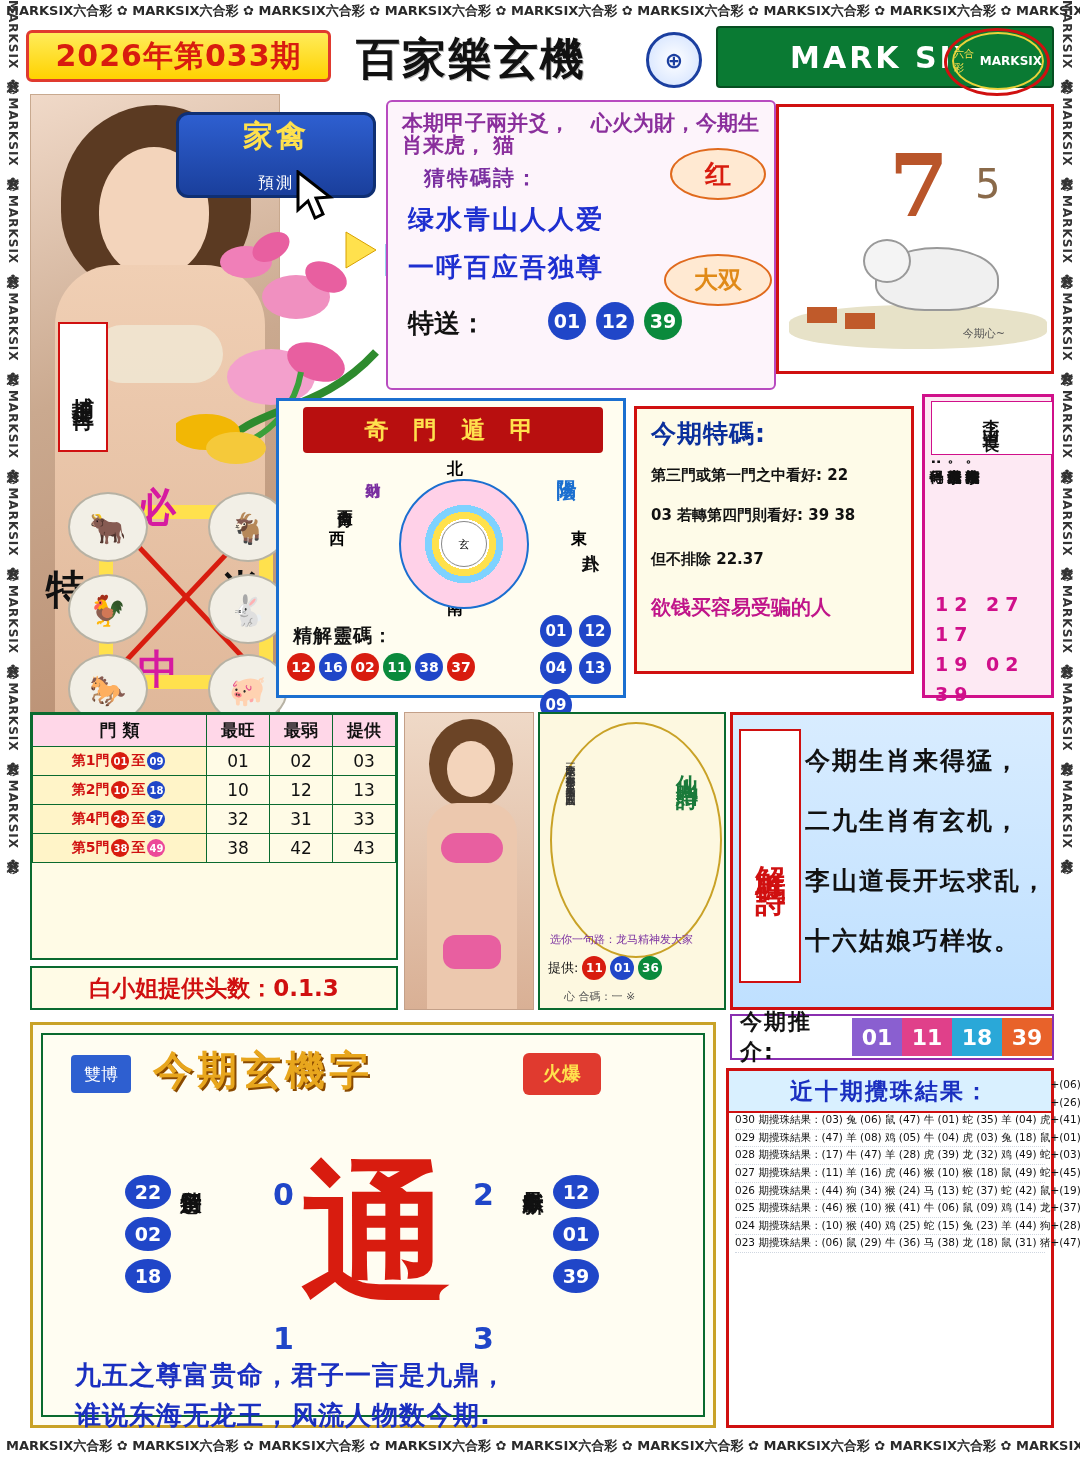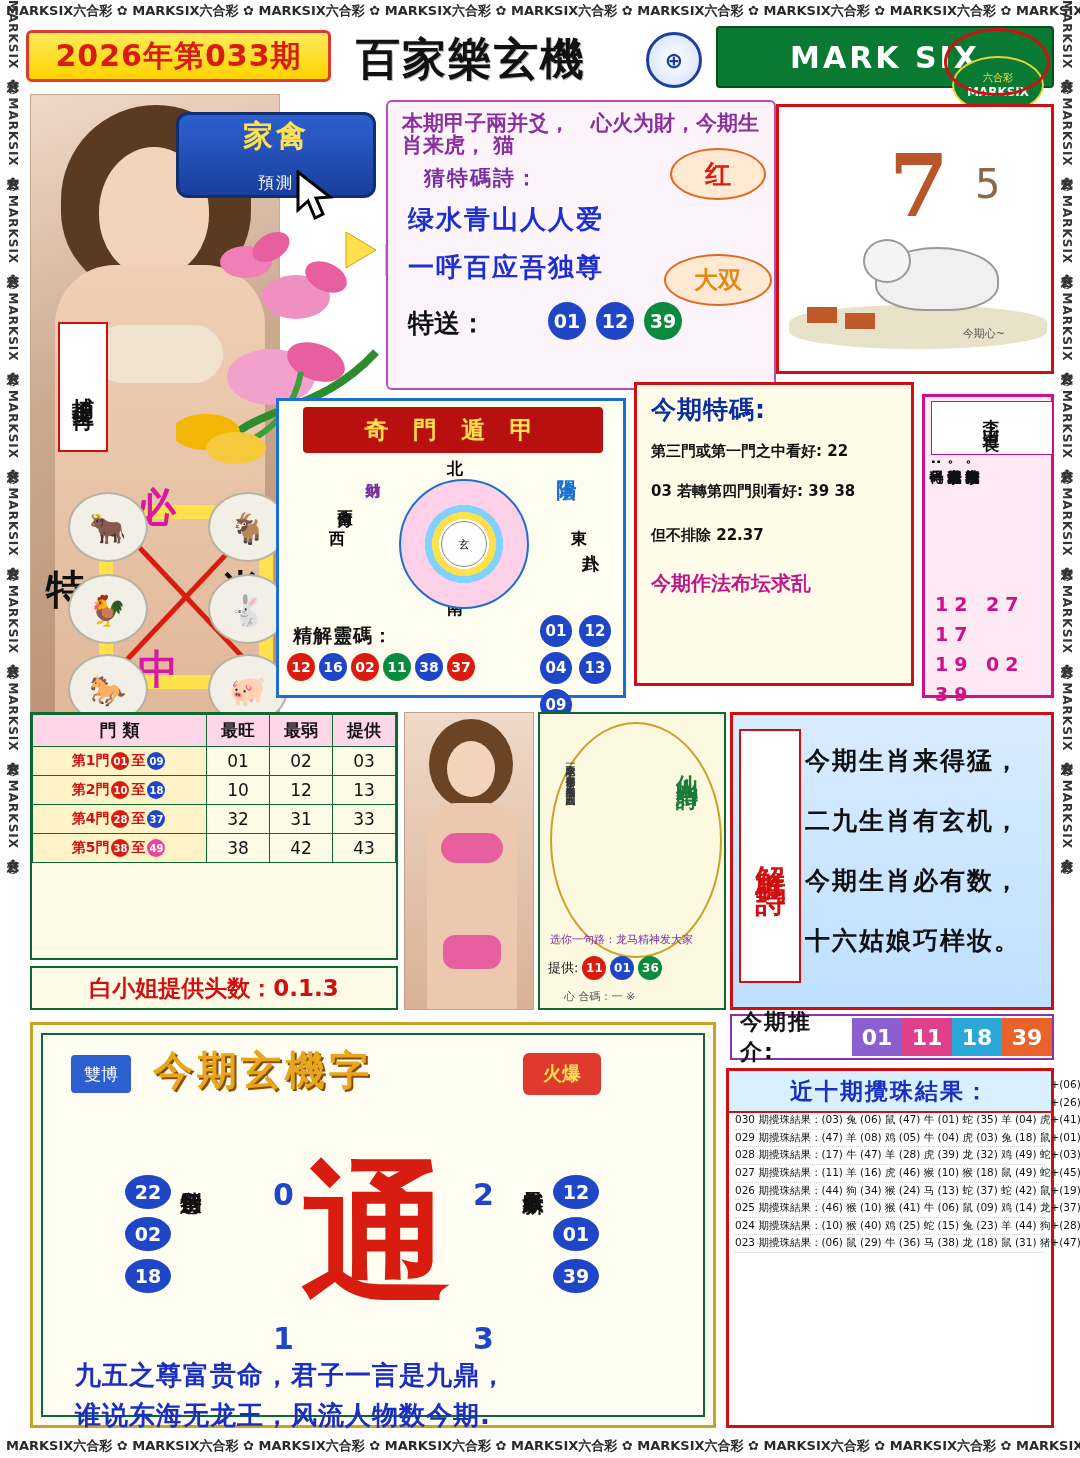--- a/index.html
+++ b/index.html
@@ -26,21 +26,21 @@
   
   .box{position:absolute;box-sizing:border-box;}
 
   
   #hdr-title{left:330px;top:8px;width:400px;height:66px;}
   .cn-title{font-family:"DejaVu Sans","Liberation Sans",sans-serif;font-weight:bold;font-size:44px;color:#111;letter-spacing:2px;text-shadow:1px 1px 0 #bbb;}
   #issue{left:0px;top:8px;width:305px;height:52px;background:linear-gradient(#ffec5a,#ffd200);border:3px solid #e03a2f;border-radius:6px;display:flex;align-items:center;justify-content:center;}
   #issue span{color:#d81c0f;font-size:30px;font-weight:bold;letter-spacing:1px;}
   #marksix-bar{left:690px;top:4px;width:338px;height:62px;background:#0a7a33;border:2px solid #064f21;border-radius:4px;display:flex;align-items:center;justify-content:center;}
   #marksix-bar .ms{color:#fff;font-size:30px;font-weight:bold;letter-spacing:3px;}
-  #ms-circle{position:absolute;right:8px;top:4px;width:88px;height:54px;border-radius:50%;background:#0a7a33;border:2px solid #e8d23a;display:flex;align-items:center;justify-content:center;flex-direction:column;margin-top:24px;}
+  #ms-circle{position:absolute;right:8px;top:4px;width:88px;height:54px;border-radius:50%;background:#0a7a33;border:2px solid #e8d23a;display:flex;align-items:center;justify-content:center;flex-direction:row;}
   #ms-circle .t1{color:#ffe14d;font-size:10px;}
   #ms-circle .t2{color:#fff;font-size:12px;font-weight:bold;}
   .redcircle{position:absolute;right:2px;top:0px;width:100px;height:62px;border:3px solid #d01010;border-radius:50%;}
   #logo-coin{left:620px;top:10px;width:56px;height:56px;border-radius:50%;border:3px solid #1b3fa0;background:radial-gradient(#fff,#cfe0ff);display:flex;align-items:center;justify-content:center;color:#1b3fa0;font-size:22px;font-weight:bold;}
 
   
   #girl1{left:4px;top:72px;width:250px;height:620px;background:linear-gradient(160deg,#f0d9c8,#caa98f 45%,#b98e71);border:1px solid #c8a98f;overflow:hidden;}
   #girl1 .hair{position:absolute;left:30px;top:10px;width:190px;height:190px;background:#5b3a22;border-radius:50% 50% 44% 44%;}
   #girl1 .face{position:absolute;left:68px;top:52px;width:110px;height:130px;background:#f3d4bb;border-radius:50% 50% 48% 48%;}
   #girl1 .body{position:absolute;left:24px;top:170px;width:210px;height:450px;background:linear-gradient(#f0cfb4,#e0b89a);border-radius:60px 60px 0 0;}
@@ -121,21 +121,21 @@
      radial-gradient(circle,#fff 0 28%,#ffe14d 28% 36%,#7fd2ff 36% 44%,#ffd1e8 44% 50%);
      border:2px solid #1b6fd0;}
   #qimen .wheel .inner{position:absolute;left:50%;top:50%;transform:translate(-50%,-50%);width:44px;height:44px;border-radius:50%;background:#fff;border:1px solid #888;display:flex;align-items:center;justify-content:center;font-size:11px;}
   #qimen .jj{position:absolute;left:14px;top:222px;font-size:19px;font-weight:bold;color:#111;letter-spacing:1px;}
   #qimen .row{position:absolute;left:8px;top:252px;display:flex;gap:4px;}
   #qimen .row .ball{width:28px;height:28px;font-size:14px;}
   #qimen .rballs{position:absolute;right:10px;top:214px;display:grid;grid-template-columns:34px 34px;gap:5px;}
   #qimen .rballs .ball{width:32px;height:32px;font-size:15px;}
 
   
-  #tema{left:608px;top:360px;width:280px;height:304px;background:#fefbe8;border:3px solid #d01010;}
+  #tema{left:608px;top:384px;width:280px;height:268px;background:#fefbe8;border:3px solid #d01010;}
   #tema .h{position:absolute;left:14px;top:8px;font-size:25px;font-weight:bold;color:#0a2f9c;letter-spacing:1px;}
   #tema .l{position:absolute;left:14px;font-size:15px;font-weight:bold;color:#111;line-height:20px;}
   #tema .l1{top:56px;}
   #tema .l2{top:96px;}
   #tema .l3{top:140px;}
   #tema .l4{top:188px;font-size:20px;color:#c0158a;}
 
   
   #lishan{left:896px;top:372px;width:132px;height:304px;background:#fde9f3;border:3px solid #d0108a;}
   #lishan .hdr{position:absolute;left:6px;top:4px;width:120px;height:52px;background:#fff;border:1px solid #d0108a;display:flex;align-items:center;justify-content:center;}
@@ -362,21 +362,21 @@
           <div class="ball b-blue">13</div>
           <div class="ball b-blue">09</div>
         </div>
     </div>
 
     <div class="box" id="tema">
       <div class="h">今期特碼:</div>
       <div class="l l1">第三門或第一門之中看好: 22</div>
       <div class="l l2">03  若轉第四門則看好: 39  38</div>
       <div class="l l3">但不排除  22.37</div>
-      <div class="l l4">今期作法布坛求乱</div>
+      <div class="l l4">欲钱买容易受骗的人</div>
     </div>
 
     <div class="box" id="lishan">
       <div class="hdr">
         <div class="v">李山道長</div>
       </div>
       <div class="cols" id="lishan-cols">
           <div class="c">今期作法布坛求乱。</div>
           <div class="c">李山道長开坛求乱。</div>
           <div class="c">得号码:</div>
@@ -454,21 +454,21 @@
       <div class="foot">心  合碼：一  ※</div>
     </div>
 
     <div class="box" id="jiema">
       <div class="lbl">
         <div class="v">解碼詩</div>
       </div>
       <div class="lines" id="jiema-lines">
           <div>今期生肖来得猛，</div>
           <div>二九生肖有玄机，</div>
-          <div>今期生肖必有数，</div>
+          <div>李山道長开坛求乱，</div>
           <div>十六姑娘巧样妆。</div>
         </div>
     </div>
 
     <div class="box" id="tuijie">
       <div class="t">今期推介:</div>
       <div class="cells" id="tuijie-cells">
           <div class="cell" style="background: rgb(138, 95, 208);">01</div>
           <div class="cell" style="background: rgb(224, 64, 138);">11</div>
           <div class="cell" style="background: rgb(42, 168, 216);">18</div>

